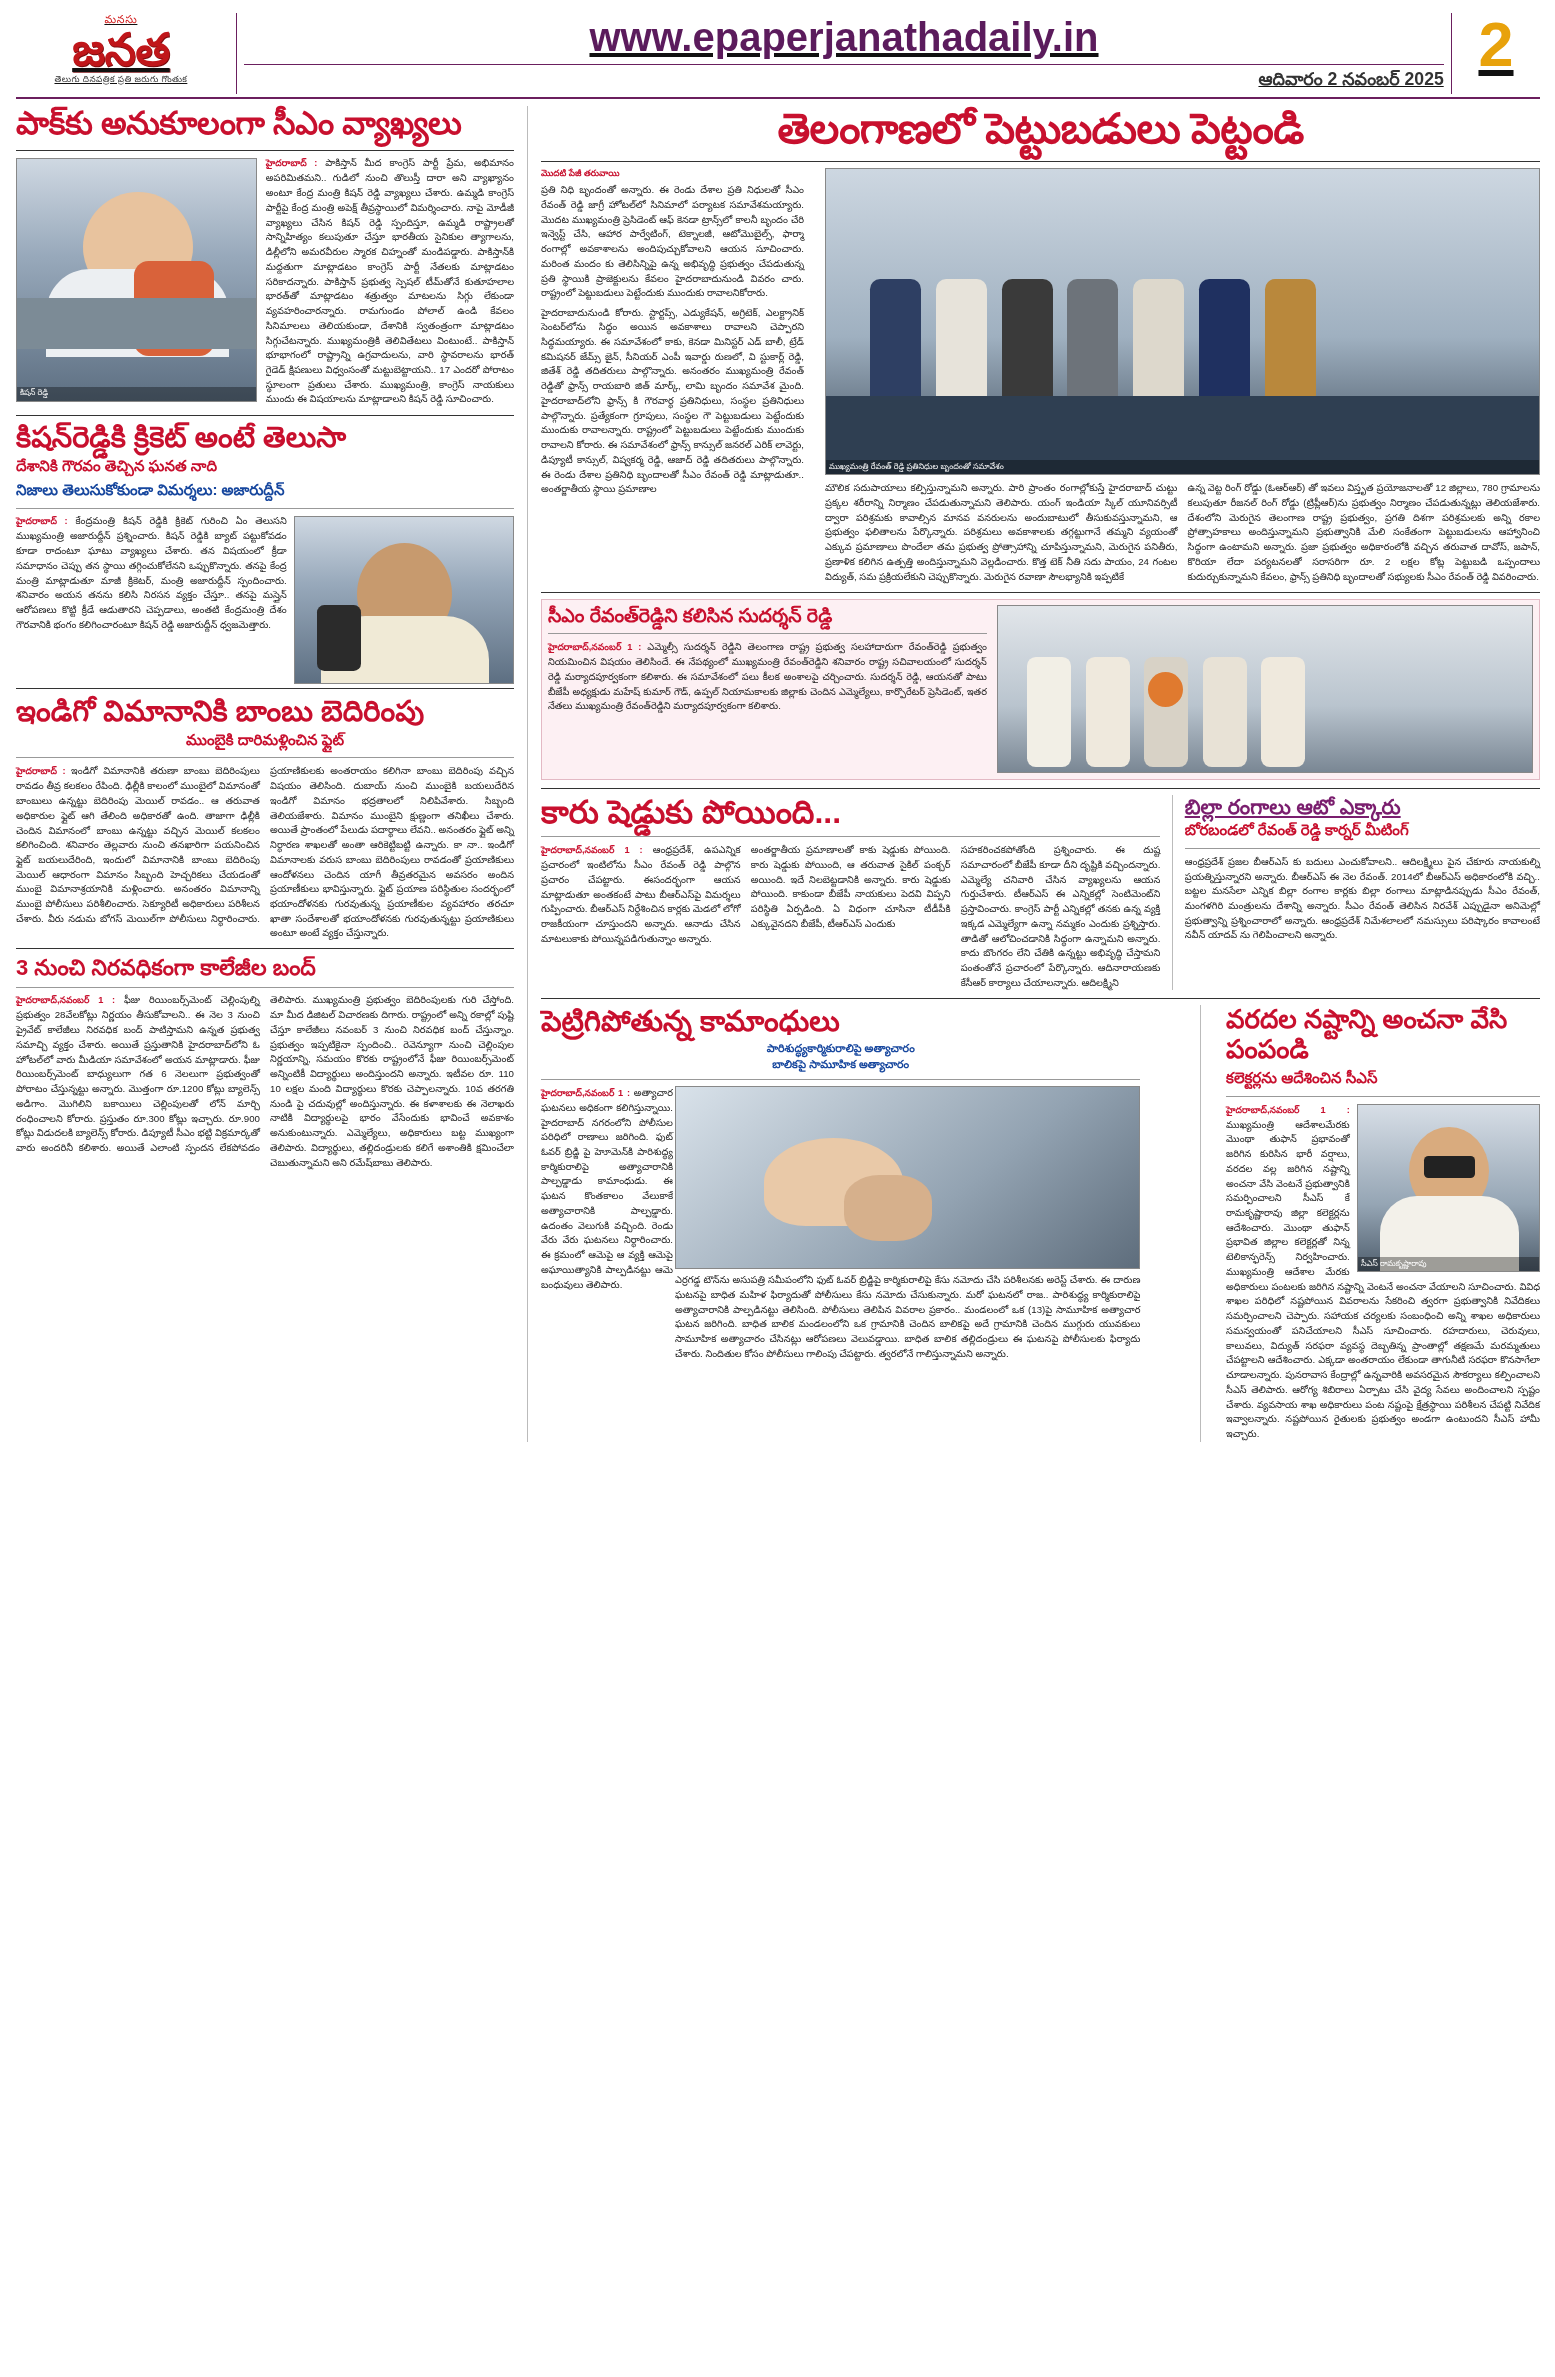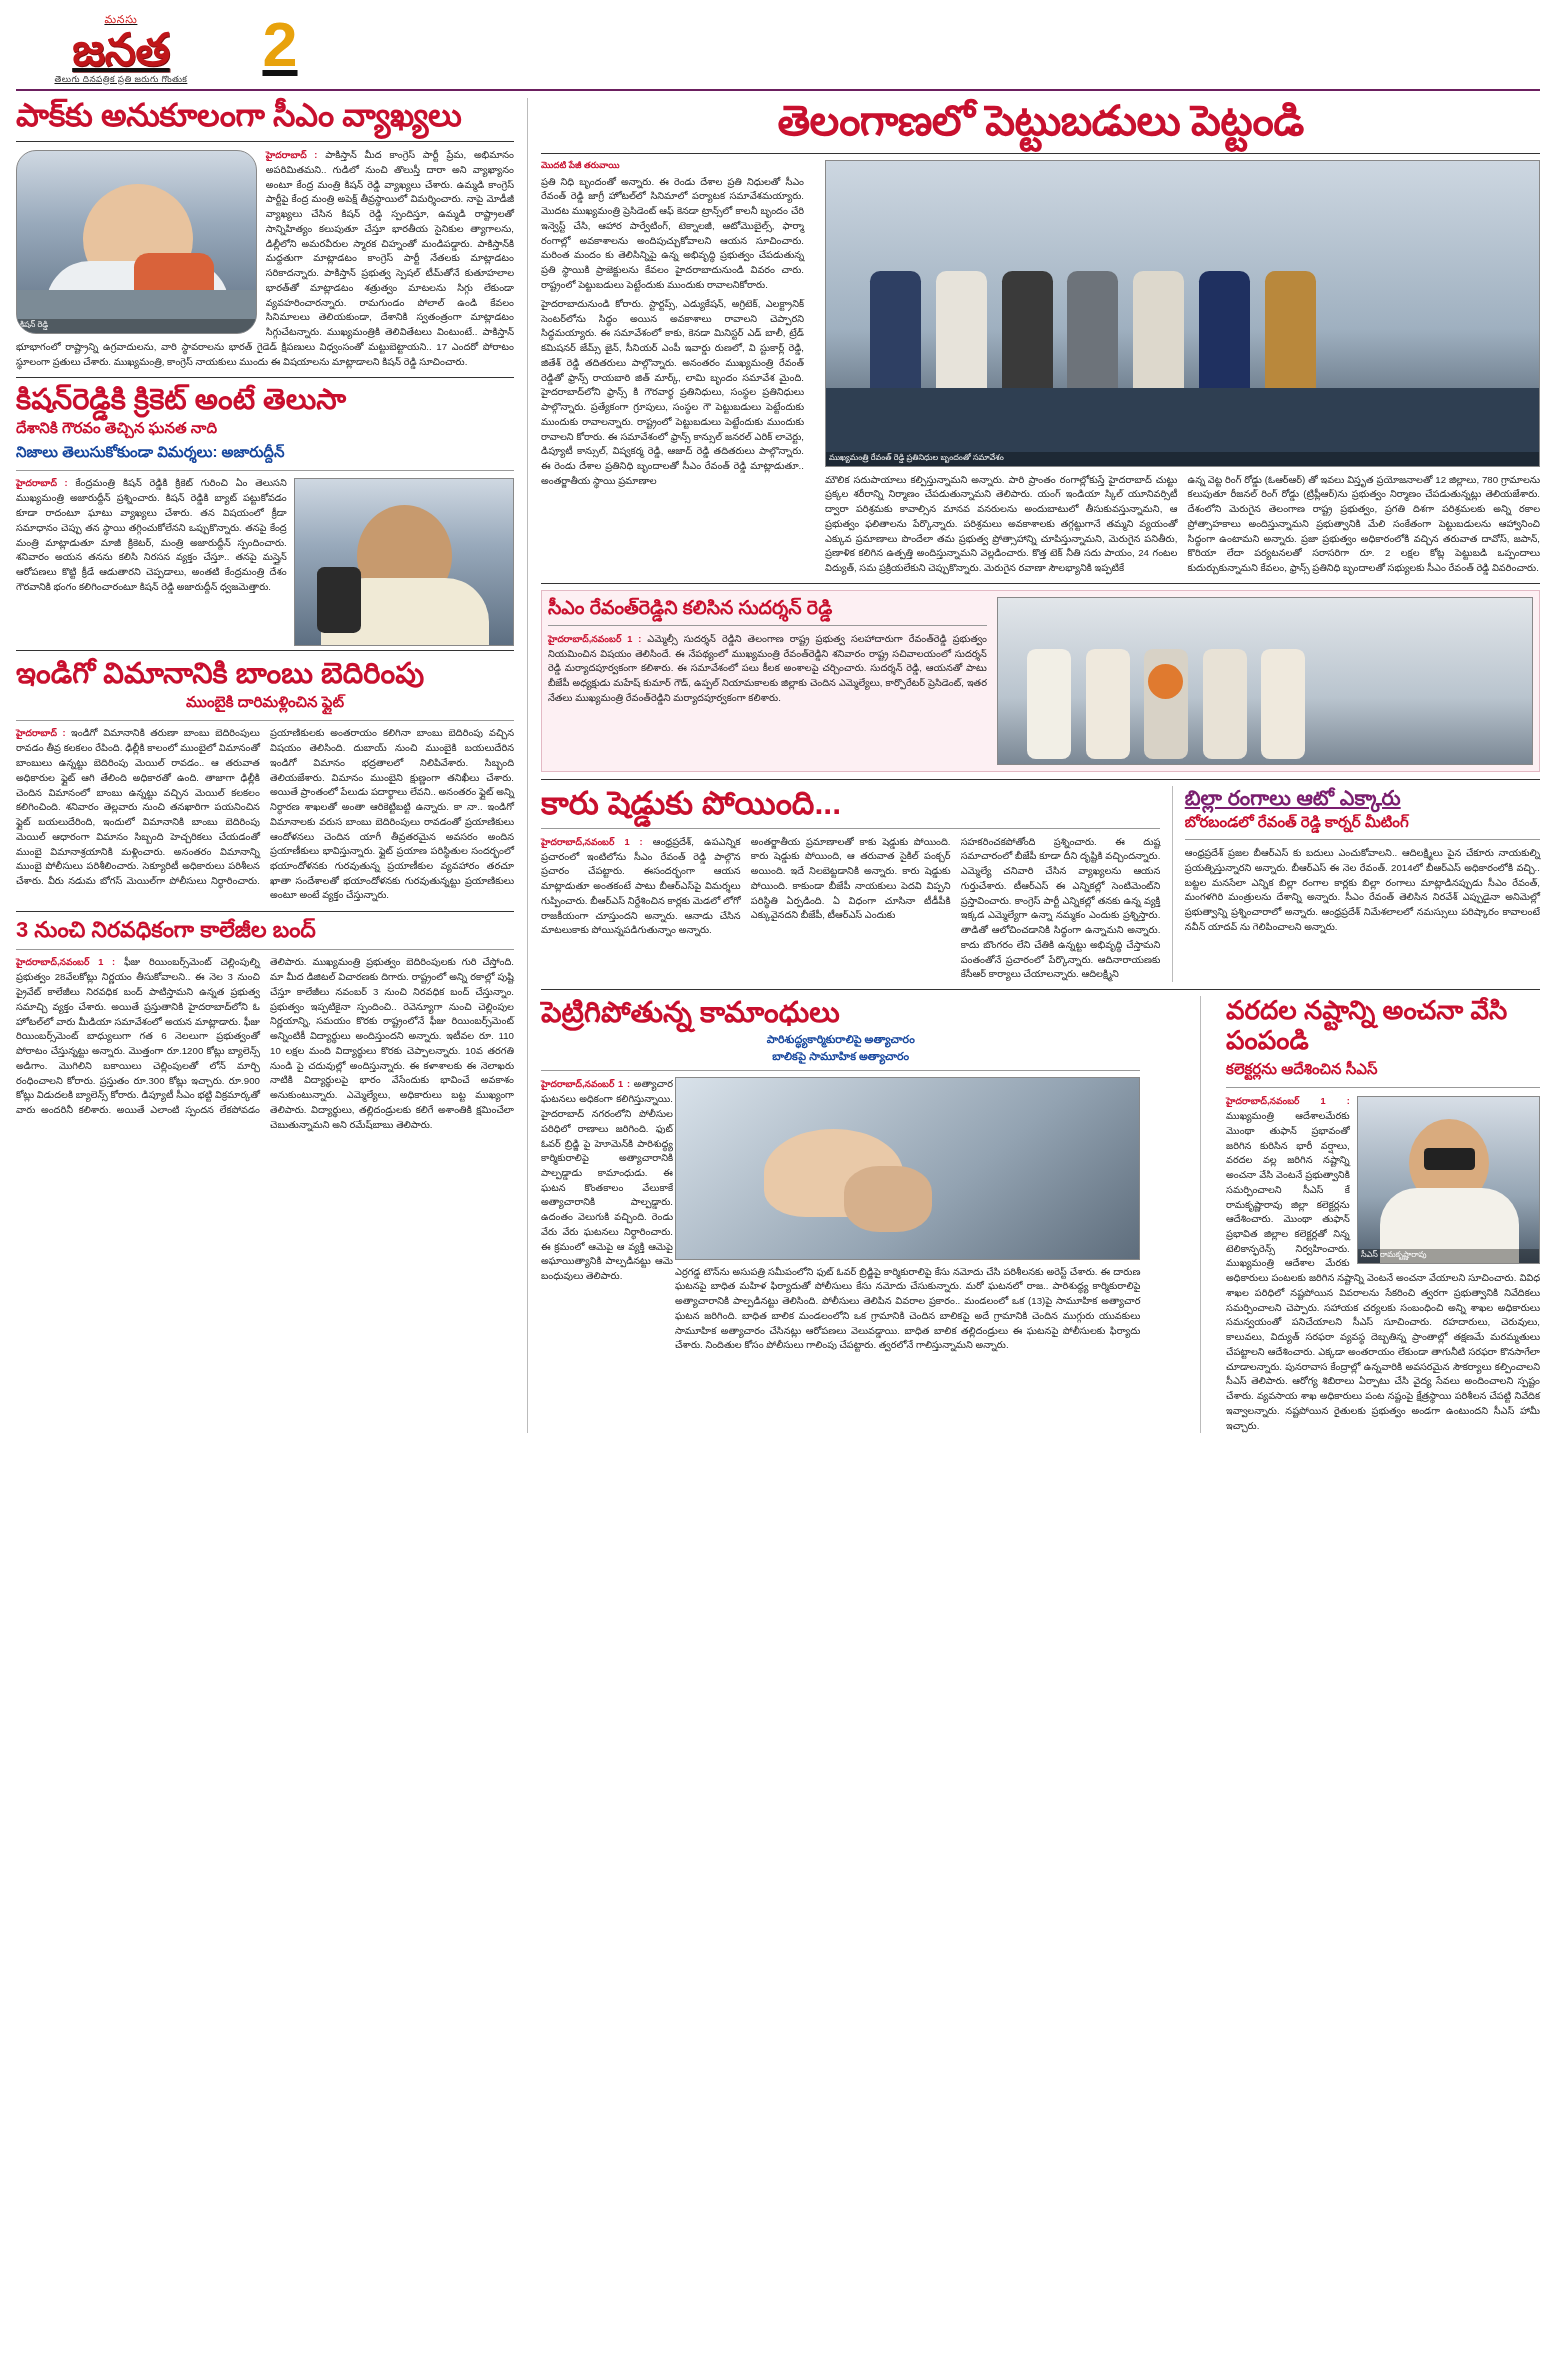--- a/index.html
+++ b/index.html
@@ -211,33 +211,39 @@
 <body>
 
 <div class="page">
 
   <div class="masthead">
     <div class="logo-box">
       <div class="logo-top">మనసు</div>
       <div class="logo-main">జనత</div>
       <div class="logo-sub">తెలుగు దినపత్రిక        ప్రతి జరుగు గొంతుక</div>
     </div>
+    <div class="masthead-center">
+      <div class="site-url">www.epaperjanathadaily.in</div>
+      <div class="masthead-date-row">
+        <div class="masthead-date">ఆదివారం  2 నవంబర్ 2025</div>
+      </div>
+    </div>
     <div class="page-no-box">
       <div class="page-no">2</div>
     </div>
   </div>
 
   <div class="content">
 
     <div class="col-left">
 
       <div>
         <div class="lead-head">పాక్‌కు అనుకూలంగా సీఎం వ్యాఖ్యలు</div>
         <hr class="rule">
-        <div class="photo people" style="width:241px;height:184px;float:left;margin:1.5px 8.8px 5.9px 0;border-radius:20px;">
+        <div class="photo people" style="width:241px;height:244px;float:left;margin:1.5px 8.8px 5.9px 0;">
           <div class="figure-shapes">
             <i style="width:110px;height:110px;left:66px;top:33px;background:#e8c39e;border-radius:50%;"></i>
             <i style="width:183px;height:88px;left:29px;top:110px;background:#eceff2;border-radius:44px 44px 0 0;"></i>
             <i style="width:80px;height:95px;left:117px;top:102px;background:#d9623a;border-radius:14.6px;"></i>
             <i style="width:241px;height:51px;left:0;top:139px;background:#7c8b96;border-radius:0;"></i>
           </div>
           <div class="photo-cap">కిషన్ రెడ్డి</div>
         </div>
         <div class="body-text">
           <span class="dateline">హైదరాబాద్ :</span>

